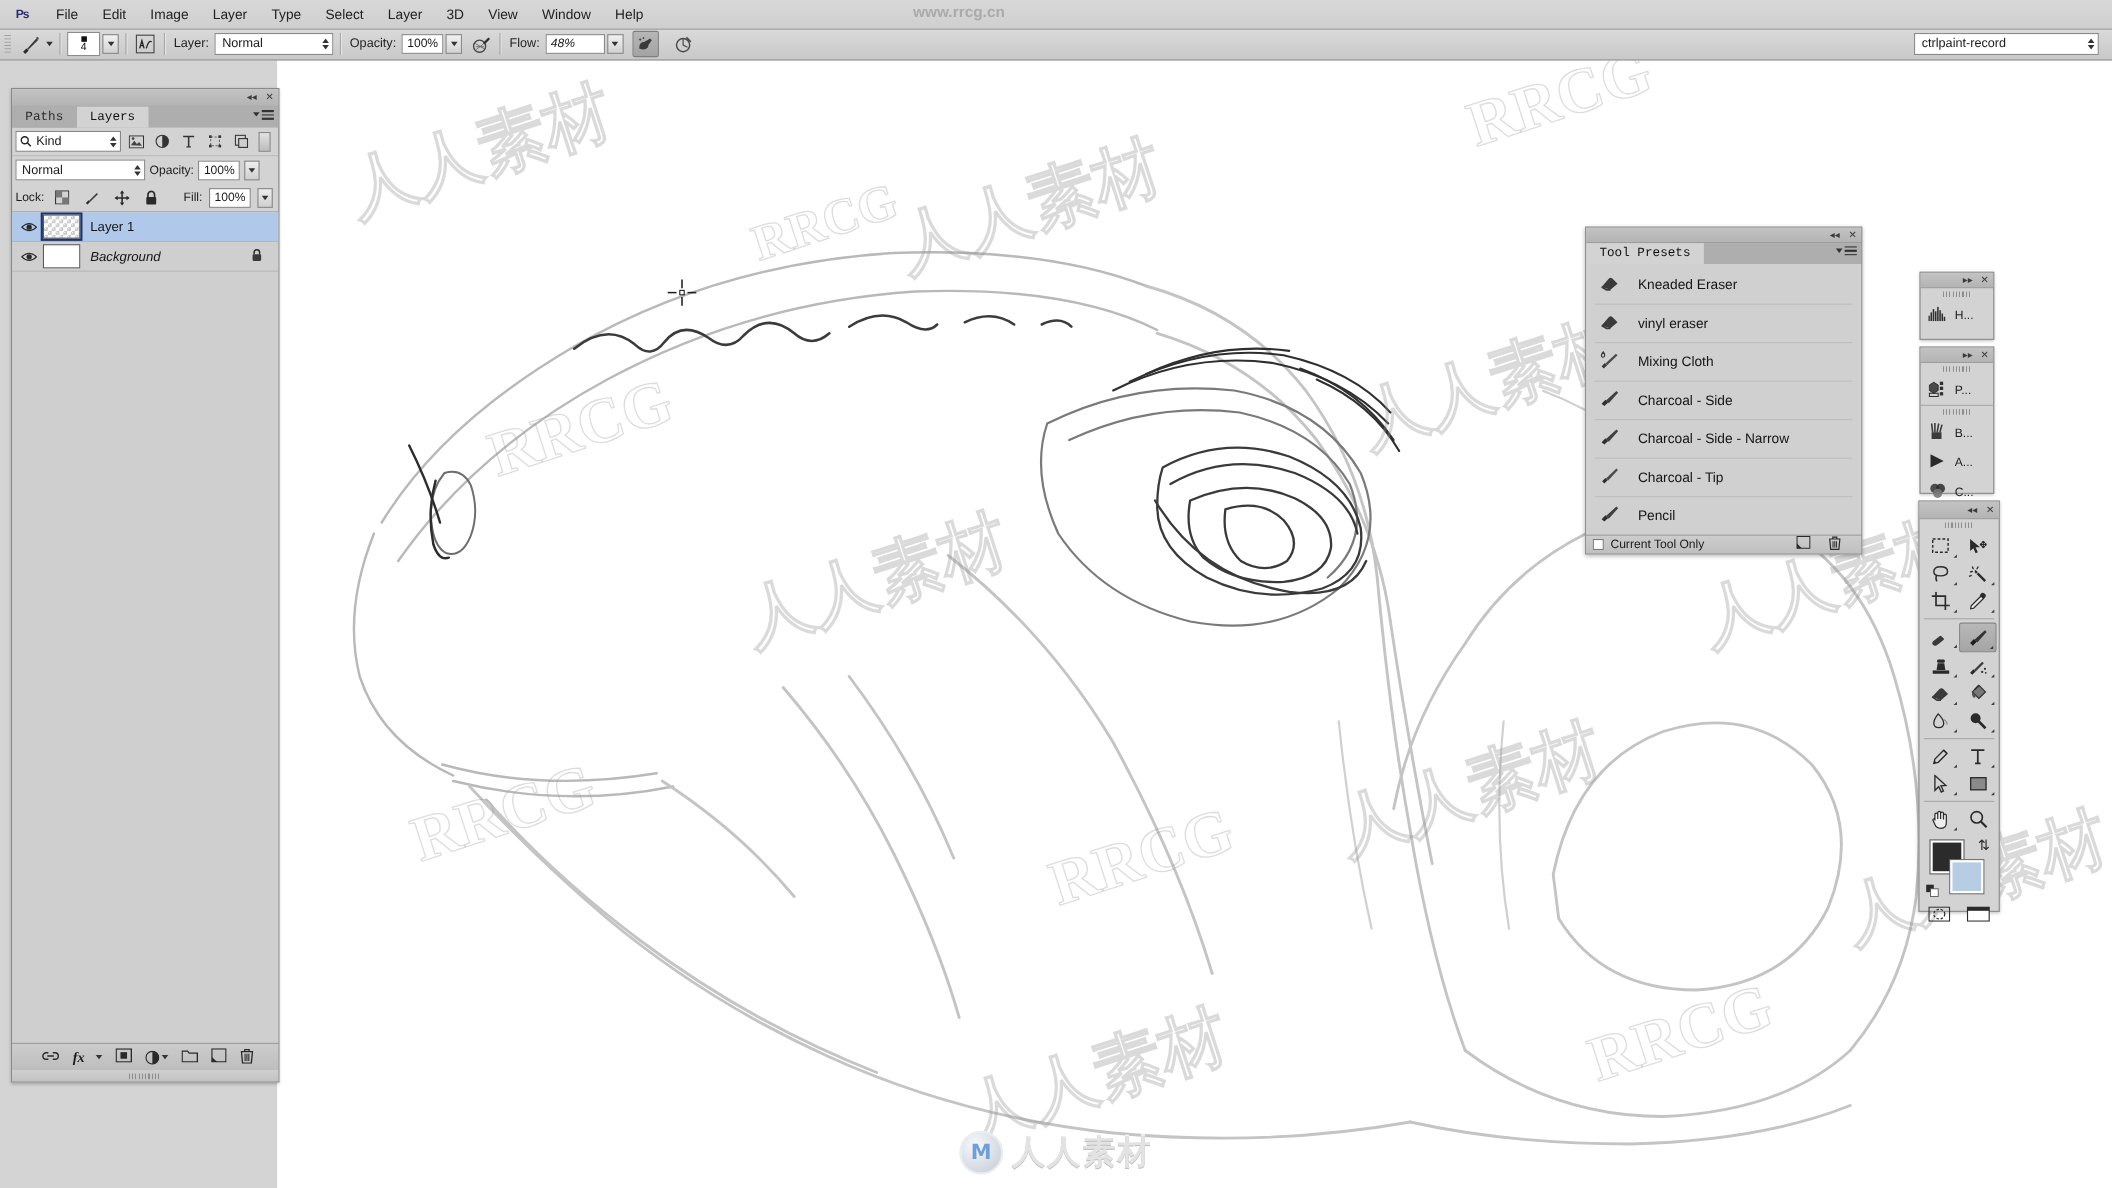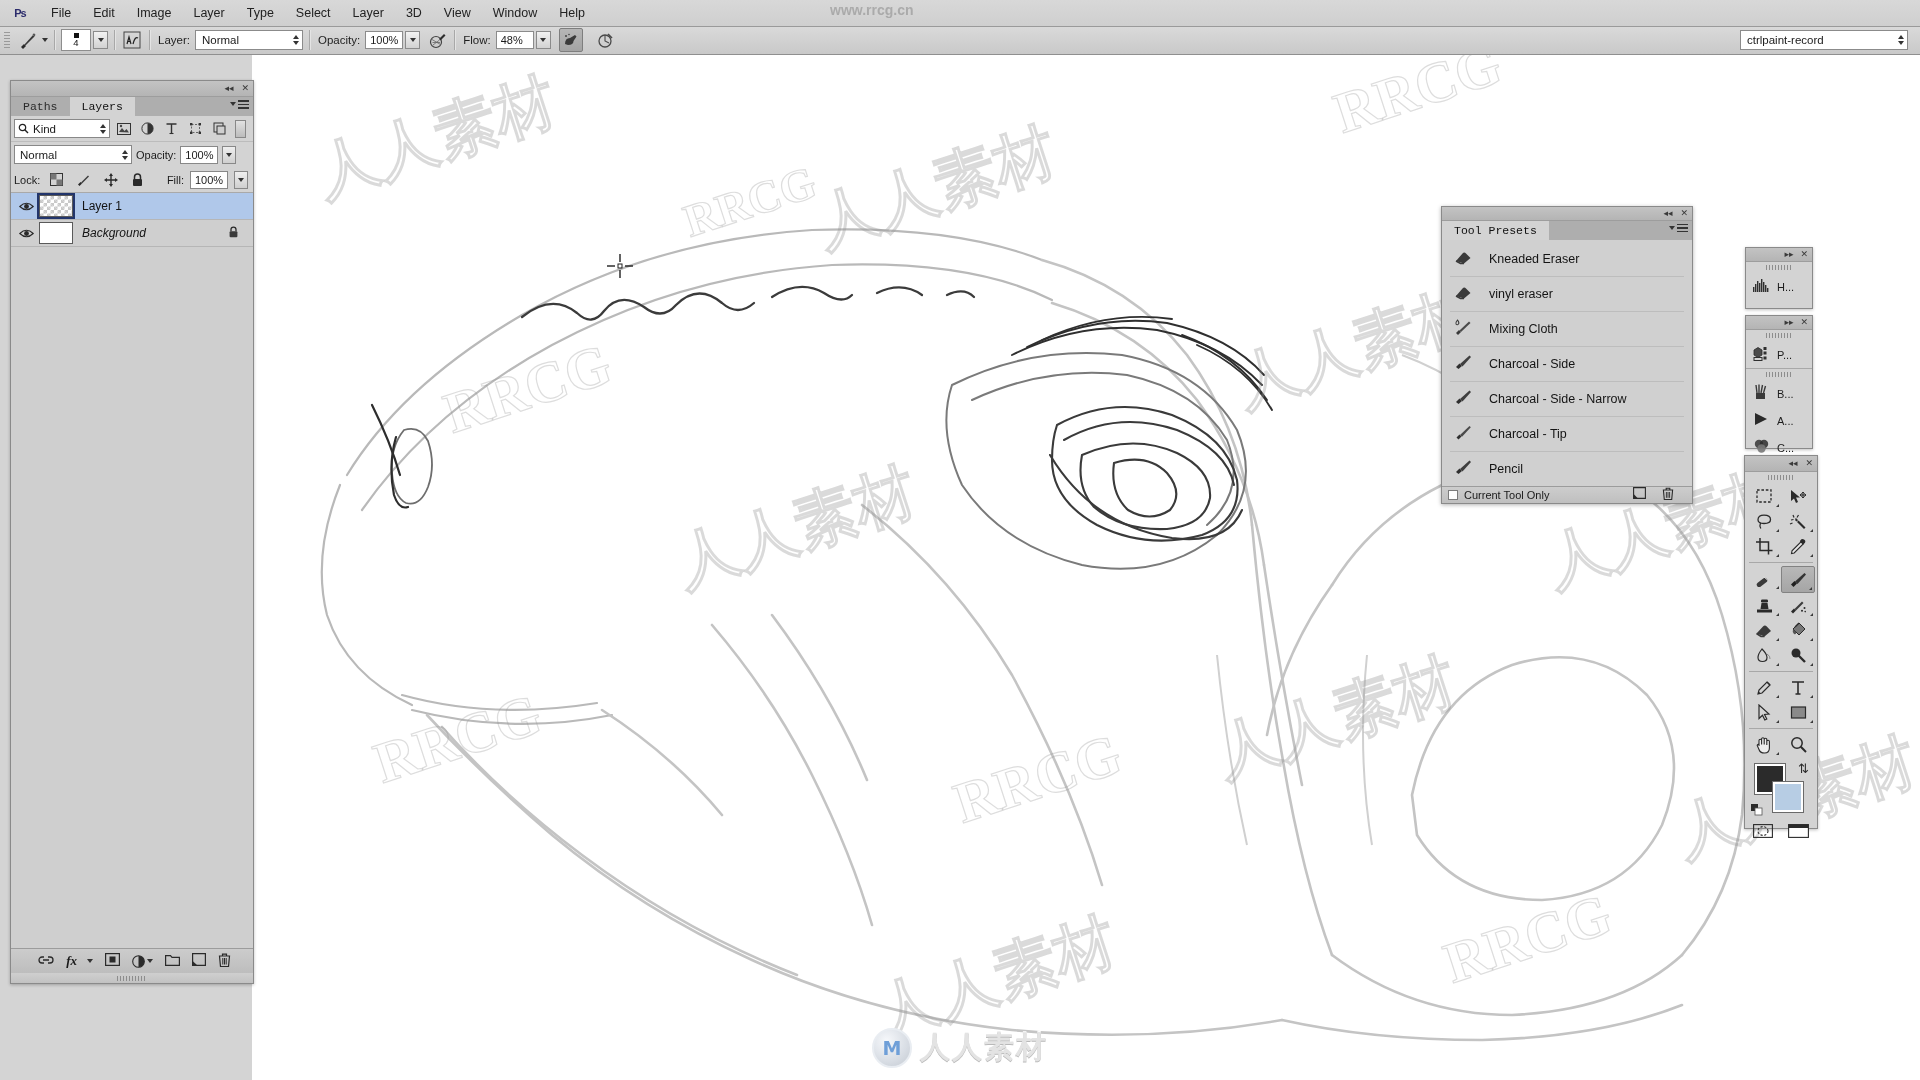--- a/index.html
+++ b/index.html
@@ -229,21 +229,21 @@
     <svg width="19" height="19" viewBox="0 0 19 19">
       <circle cx="8" cy="11" r="5.5" fill="none" stroke="#444" stroke-width="1.2"></circle>
       <path d="M4 8.5 L12.5 13.5 M4.5 11.5 L12 11.5 M5 14 L11.5 9" stroke="#666" stroke-width=".8"></path>
       <path d="M11 8 L16 3 L17.5 4.5 L12.5 9.5 Z" fill="#2e2e2e"></path>
     </svg>
   </div>
 
   <div class="ob-sep"></div>
 
   <div class="ob-label">Flow:</div>
-  <div class="ob-box" style="width:38px;">48%</div>
+  <div class="ob-box" style="width:54px;font-style:italic;">48%</div>
   <div class="ob-arrow"></div>
 
   <div class="tool-icon-btn on" style="margin-left:8px;">
     <svg width="17" height="17" viewBox="0 0 17 17">
       <path d="M3 12 Q3 6 8 6 L13 3 L14.5 4.5 L11.5 9 Q11.5 13 6 13 Z" fill="#3a3a3a"></path>
       <circle cx="4" cy="4" r="1" fill="#444"></circle>
         <circle cx="7" cy="2.5" r=".8" fill="#444"></circle>
     </svg>
   </div>
 

